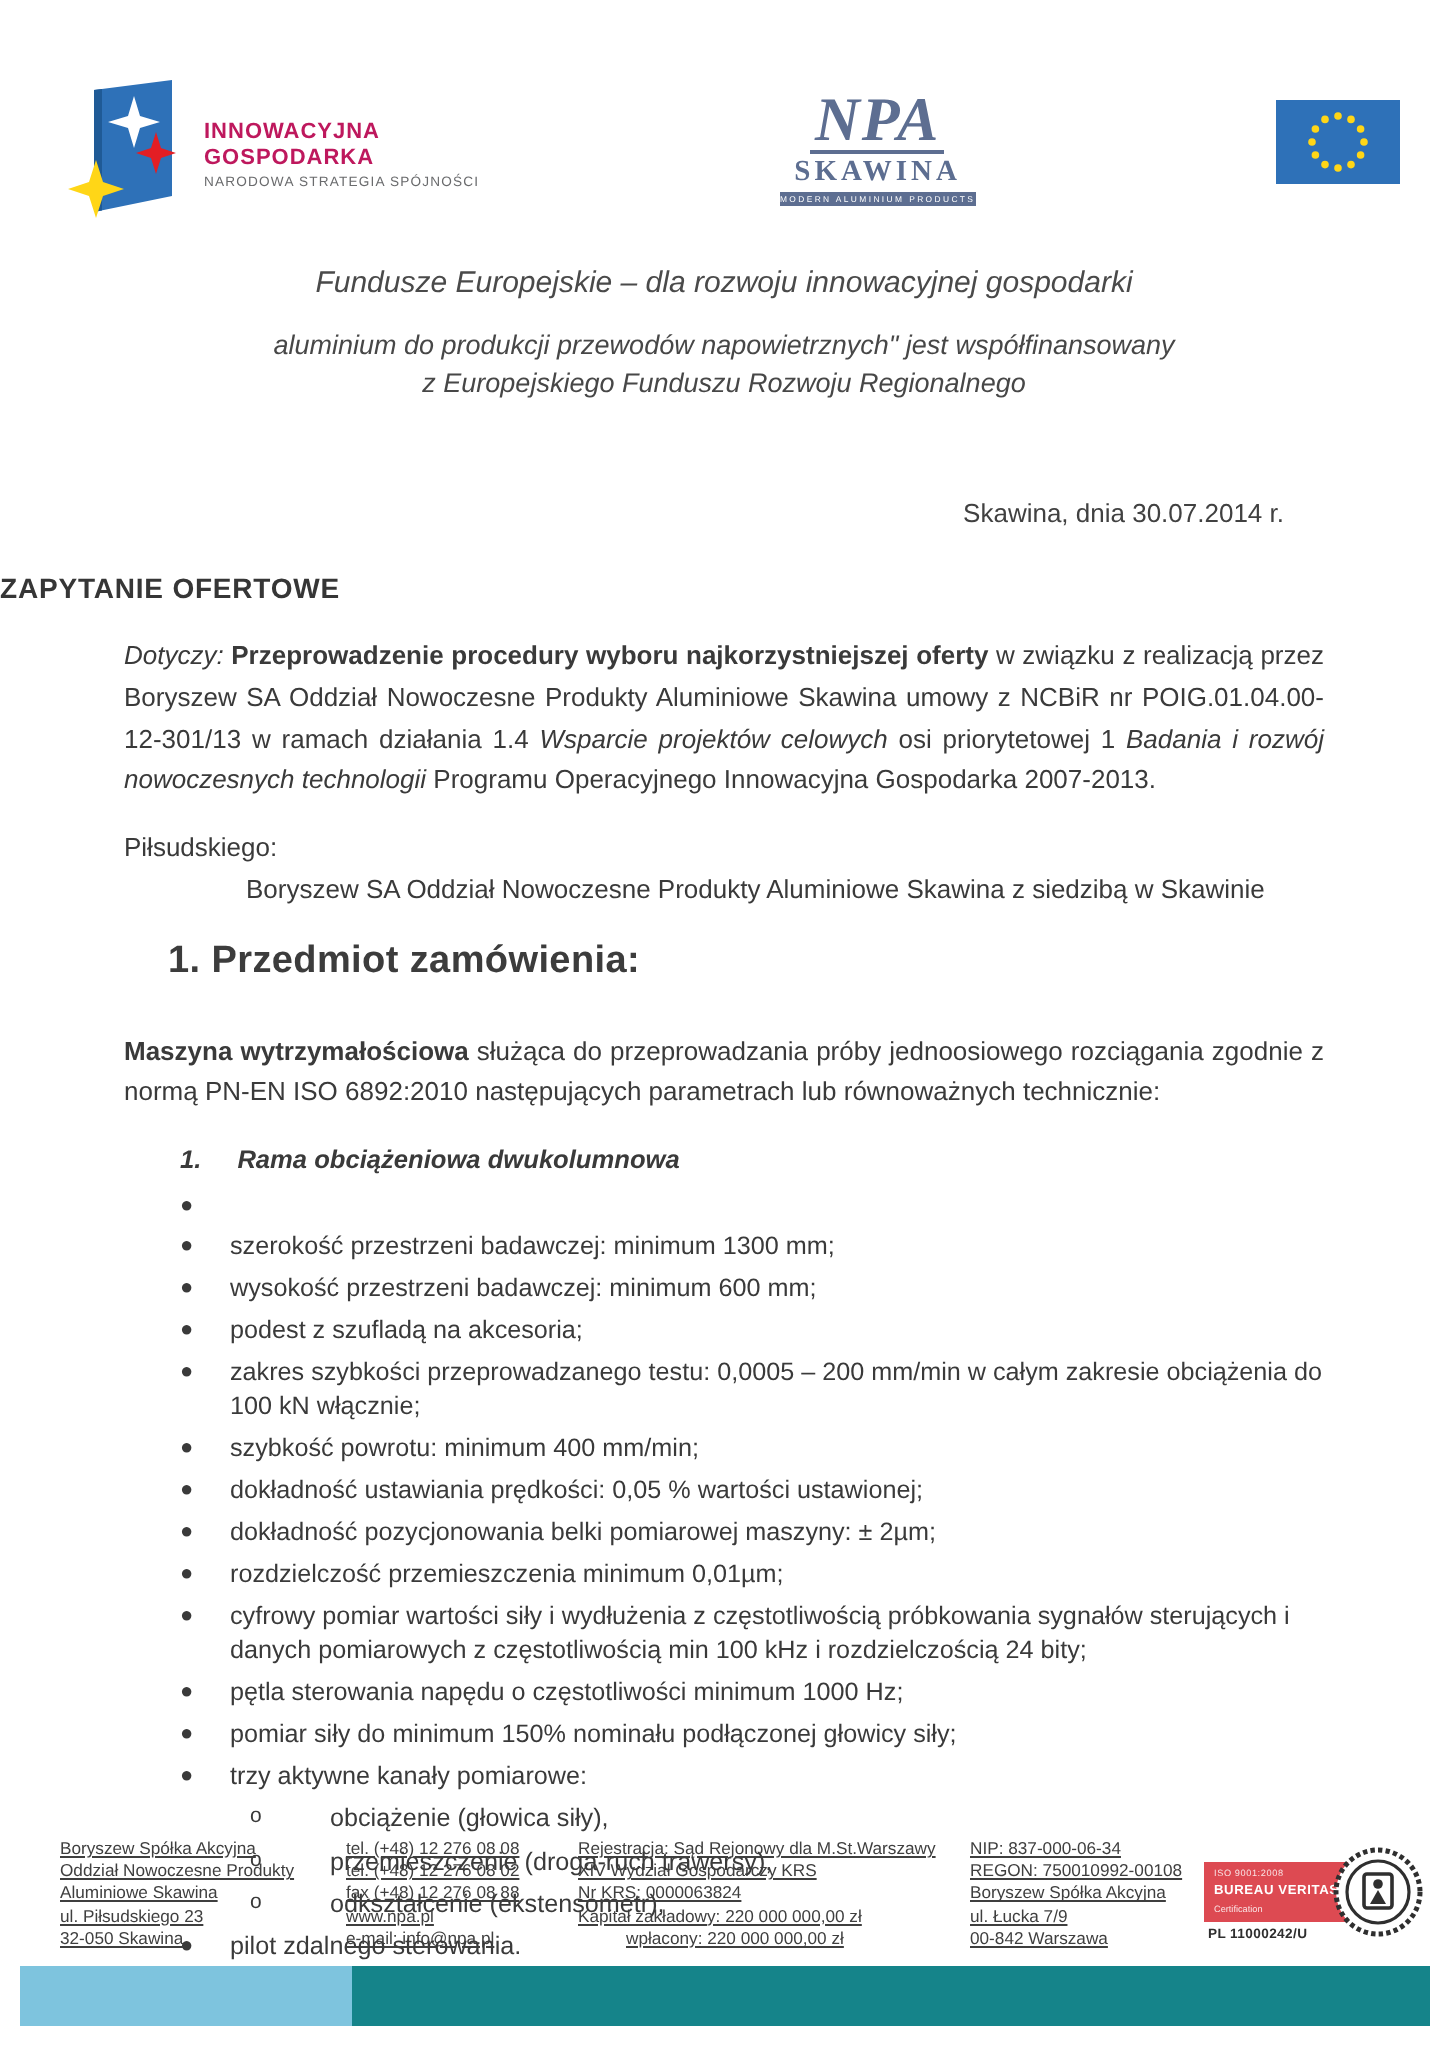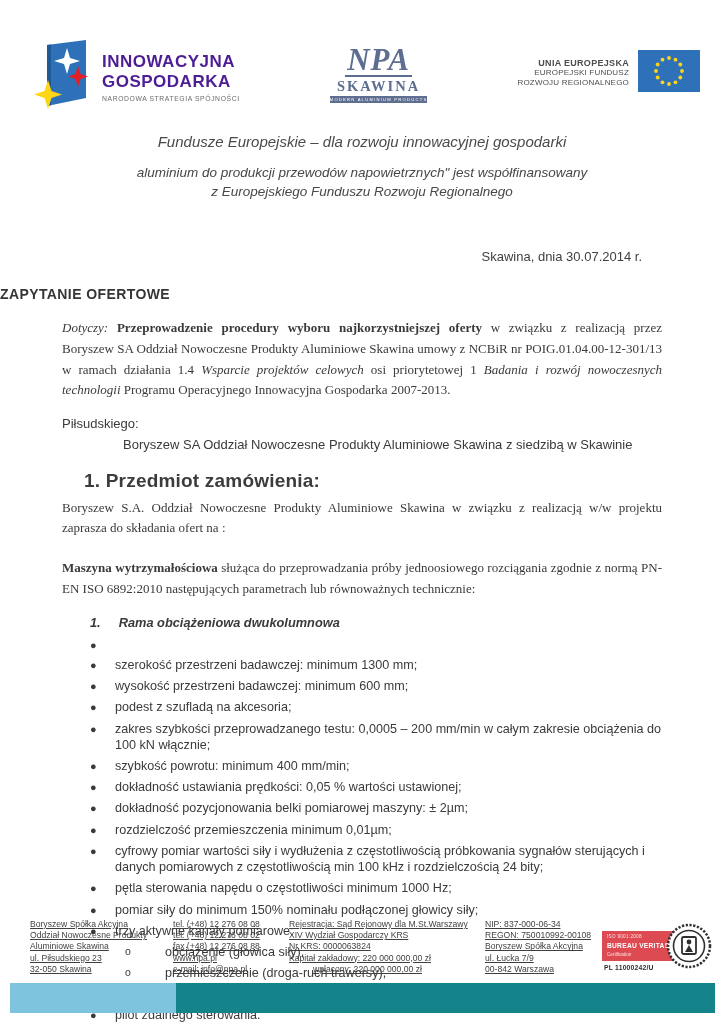--- a/index.html
+++ b/index.html
@@ -7,40 +7,40 @@
   body {
     height:1024px; position:relative; background:#ffffff;
     font-family:"Liberation Sans", sans-serif; color:#3a3a3a;
     overflow:hidden;
   }
   .page { position:absolute; inset:0; }
 
   
   .header { position:absolute; top:38px; left:34px; right:24px; display:flex; justify-content:space-between; align-items:flex-start; }
   .ig-logo { display:flex; align-items:center; gap:10px; }
-  .ig-text .l1, .ig-text .l2 { font-size:17px; font-weight:bold; color:#4c1d95; letter-spacing:.5px; line-height:1.15; }
+  .ig-text .l1, .ig-text .l2 { font-size:11px; font-weight:bold; color:#be185d; letter-spacing:.5px; line-height:1.15; }
   .ig-text .l3 { font-size:6.8px; color:#6a6b6d; letter-spacing:.6px; margin-top:3px; }
   .npa-logo { text-align:center; margin-top:8px; color:#5d6e91; font-family:"Liberation Serif", serif; }
   .npa-logo .npa { font-size:31px; font-weight:bold; font-style:italic; letter-spacing:1px; line-height:.9; border-bottom:2.5px solid #5d6e91; padding:0 2px 1px 2px; display:inline-block; }
   .npa-logo .skawina { font-size:14.5px; letter-spacing:2px; font-weight:bold; margin-top:1px; }
   .npa-logo .strip { background:#5d6e91; color:#fff; font-family:"Liberation Sans",sans-serif; font-size:4.2px; letter-spacing:1.2px; padding:1px 0; margin-top:1px; }
   .eu-logo { display:flex; align-items:center; gap:9px; margin-top:12px; }
   .eu-text { text-align:right; color:#4c4d4f; }
   .eu-text .l1 { font-size:9px; font-weight:bold; letter-spacing:.3px; }
   .eu-text .l2, .eu-text .l3 { font-size:8px; letter-spacing:.2px; line-height:1.25; }
 
   
   .tagline { position:absolute; top:133px; left:0; right:0; text-align:center; font-size:15px; color:#4a4a4a;font-style:italic; }
   .project { position:absolute; top:163px; left:30px; right:30px; text-align:center; font-style:italic; font-size:13.5px; line-height:1.42; color:#474747; }
   .date-line { position:absolute; top:249px; right:82px; font-size:13px; color:#414141; }
   .doc-title { position:absolute; top:286px; left:0; right:0; text-align:left; font-size:14px; font-weight:bold; letter-spacing:.4px; color:#363636; }
 
   
   .content { position:absolute; top:318px; left:62px; width:600px; font-size:13px; line-height:1.6; }
-  .just { text-align:justify;font-family:Liberation Serif, serif; }
+  .just { text-align:justify; }
   .b { font-weight:bold; }
   .i { font-style:italic; }
   .zam { margin-top:13px; }
   .zam-value { margin-left:61px; }
   .sec-heading { margin:10px 0 2px 22px; font-size:19px; font-weight:bold; color:#3c3c3c; letter-spacing:.2px; }
   .sec-intro { line-height:1.55; }
   .machine { margin-top:20px; line-height:1.55; }
   .list-head { margin:14px 0 4px 28px; display:flex; gap:18px; font-weight:bold; font-style:italic; font-size:12.8px; }
   .bullets { margin-top:2px; }
   .bullet { display:flex; margin:0 0 4.5px 28px; font-size:12.6px; line-height:1.32; }
@@ -93,25 +93,20 @@
       </div>
     </div>
 
     <div class="npa-logo">
       <div class="npa">NPA</div>
       <div class="skawina">SKAWINA</div>
       <div class="strip">MODERN ALUMINIUM PRODUCTS</div>
     </div>
 
     <div class="eu-logo">
-      <div class="eu-text">
-        <div class="l1">UNIA EUROPEJSKA</div>
-        <div class="l2">EUROPEJSKI FUNDUSZ</div>
-        <div class="l3">ROZWOJU REGIONALNEGO</div>
-      </div>
       <span>
         <svg width="62" height="42" viewBox="0 0 62 42">
           <rect x="0" y="0" width="62" height="42" fill="#2e71b8"></rect>
           <g fill="#ffd617">
             <circle cx="31" cy="8" r="1.9"></circle>
               <circle cx="37.5" cy="9.7" r="1.9"></circle>
             <circle cx="42.3" cy="14.5" r="1.9"></circle>
               <circle cx="44" cy="21" r="1.9"></circle>
             <circle cx="42.3" cy="27.5" r="1.9"></circle>
               <circle cx="37.5" cy="32.3" r="1.9"></circle>
@@ -136,21 +131,20 @@
   <div class="doc-title">ZAPYTANIE OFERTOWE</div>
 
   <div class="content">
 
     <div class="just"><span class="i">Dotyczy: </span><span class="b">Przeprowadzenie procedury wyboru najkorzystniejszej oferty </span><span>w związku z realizacją przez Boryszew SA Oddział Nowoczesne Produkty Aluminiowe Skawina  umowy z NCBiR nr POIG.01.04.00-12-301/13 w ramach działania 1.4 </span><span class="i">Wsparcie projektów celowych </span><span>osi priorytetowej 1 </span><span class="i">Badania i rozwój nowoczesnych technologii </span><span>Programu Operacyjnego Innowacyjna Gospodarka 2007-2013.</span></div>
 
     <div class="zam">Piłsudskiego:</div>
     <div class="zam-value">Boryszew SA Oddział Nowoczesne Produkty Aluminiowe Skawina z siedzibą w Skawinie</div>
 
     <div class="sec-heading">1. Przedmiot zamówienia:</div>
-    <div class="just sec-intro">Boryszew S.A. Oddział Nowoczesne Produkty Aluminiowe Skawina w związku z realizacją w/w projektu zaprasza do składania ofert na :</div>
 
     <div class="just machine"><span class="b">Maszyna wytrzymałościowa </span><span>służąca do przeprowadzania próby jednoosiowego rozciągania zgodnie z normą PN-EN ISO 6892:2010 następujących parametrach lub równoważnych technicznie:</span></div>
 
     <div class="list-head">
       <span>1.</span>
       <span>Rama obciążeniowa dwukolumnowa</span>
     </div>
 
     <div class="bullets">
       <div class="bullet">

